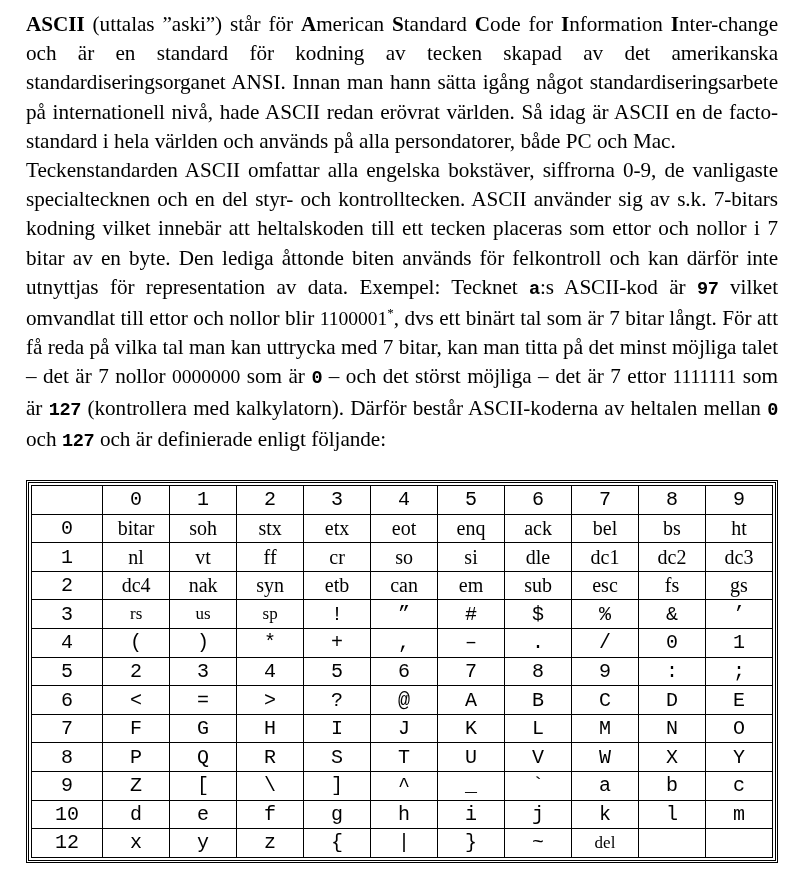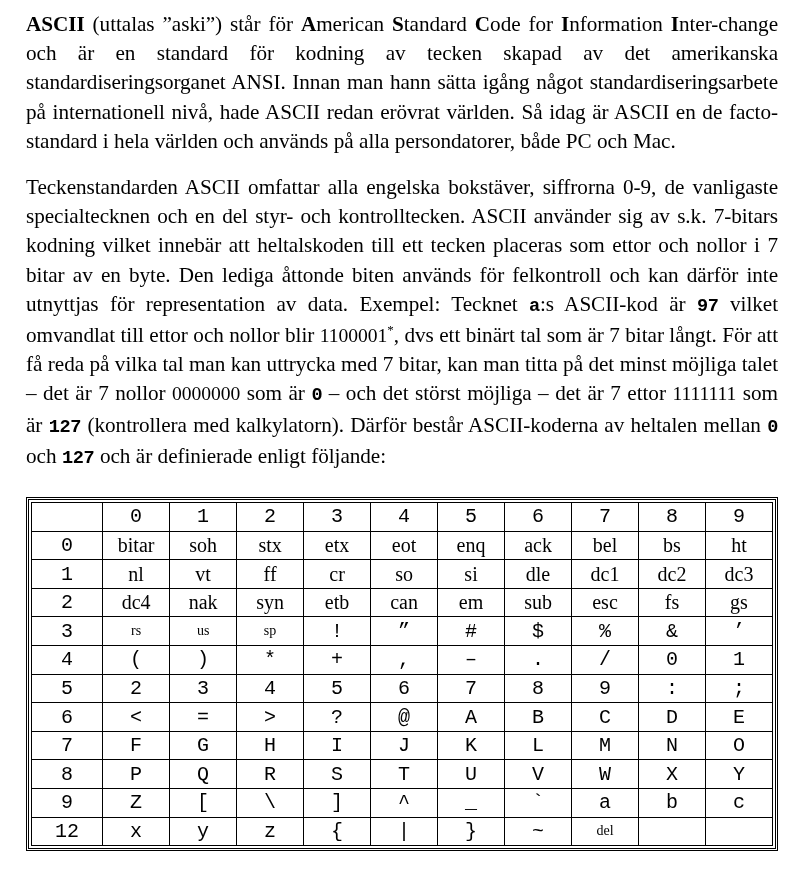--- a/index.html
+++ b/index.html
@@ -25,21 +25,21 @@
   
   .para {
     font-size: 21.2px;
     line-height: 29.2px;
     text-align: justify;
     text-justify: inter-word;
     margin: 0;
     letter-spacing: -0.05px;
     word-spacing: 0.2px;
   }
-  .para + .para { margin-top: 17px; }
+  .para + .para { }
   .b { font-weight: bold; }
   .mono {
     font-family: "Liberation Mono", "DejaVu Sans Mono", monospace;
     font-weight: bold;
     font-size: 18.6px;
     letter-spacing: -0.3px;
   }
   .num {
     font-size: 19.6px;
   }
@@ -81,21 +81,21 @@
     font-weight: bold;
     font-size: 20.5px;
     letter-spacing: 0;
   }
   
   .c {
     font-family: "Liberation Serif", "DejaVu Serif", serif !important;
     font-weight: normal;
     font-size: 20px;
   }
-  .c.small { font-size: 14px; }
+  .c.small { font-size: 17px; }
   th.colhead {
     font-family: "Liberation Mono", "DejaVu Sans Mono", monospace !important;
     font-weight: bold;
     font-size: 20.5px;
   }
   td.rowhead {
     font-family: "Liberation Mono", "DejaVu Sans Mono", monospace !important;
     font-weight: bold;
     font-size: 20.5px;
   }
@@ -269,20 +269,33 @@
             <td class="g">\</td>
             <td class="g">]</td>
             <td class="g">^</td>
             <td class="g">_</td>
             <td class="g">`</td>
             <td class="g">a</td>
             <td class="g">b</td>
             <td class="g">c</td>
           </tr>
           <tr>
+            <td class="rowhead">10</td>
+            <td class="g">d</td>
+            <td class="g">e</td>
+            <td class="g">f</td>
+            <td class="g">g</td>
+            <td class="g">h</td>
+            <td class="g">i</td>
+            <td class="g">j</td>
+            <td class="g">k</td>
+            <td class="g">l</td>
+            <td class="g">m</td>
+          </tr>
+          <tr>
             <td class="rowhead">12</td>
             <td class="g">x</td>
             <td class="g">y</td>
             <td class="g">z</td>
             <td class="g">{</td>
             <td class="g">|</td>
             <td class="g">}</td>
             <td class="g">~</td>
             <td class="c small">del</td>
             <td class="blank"></td>

